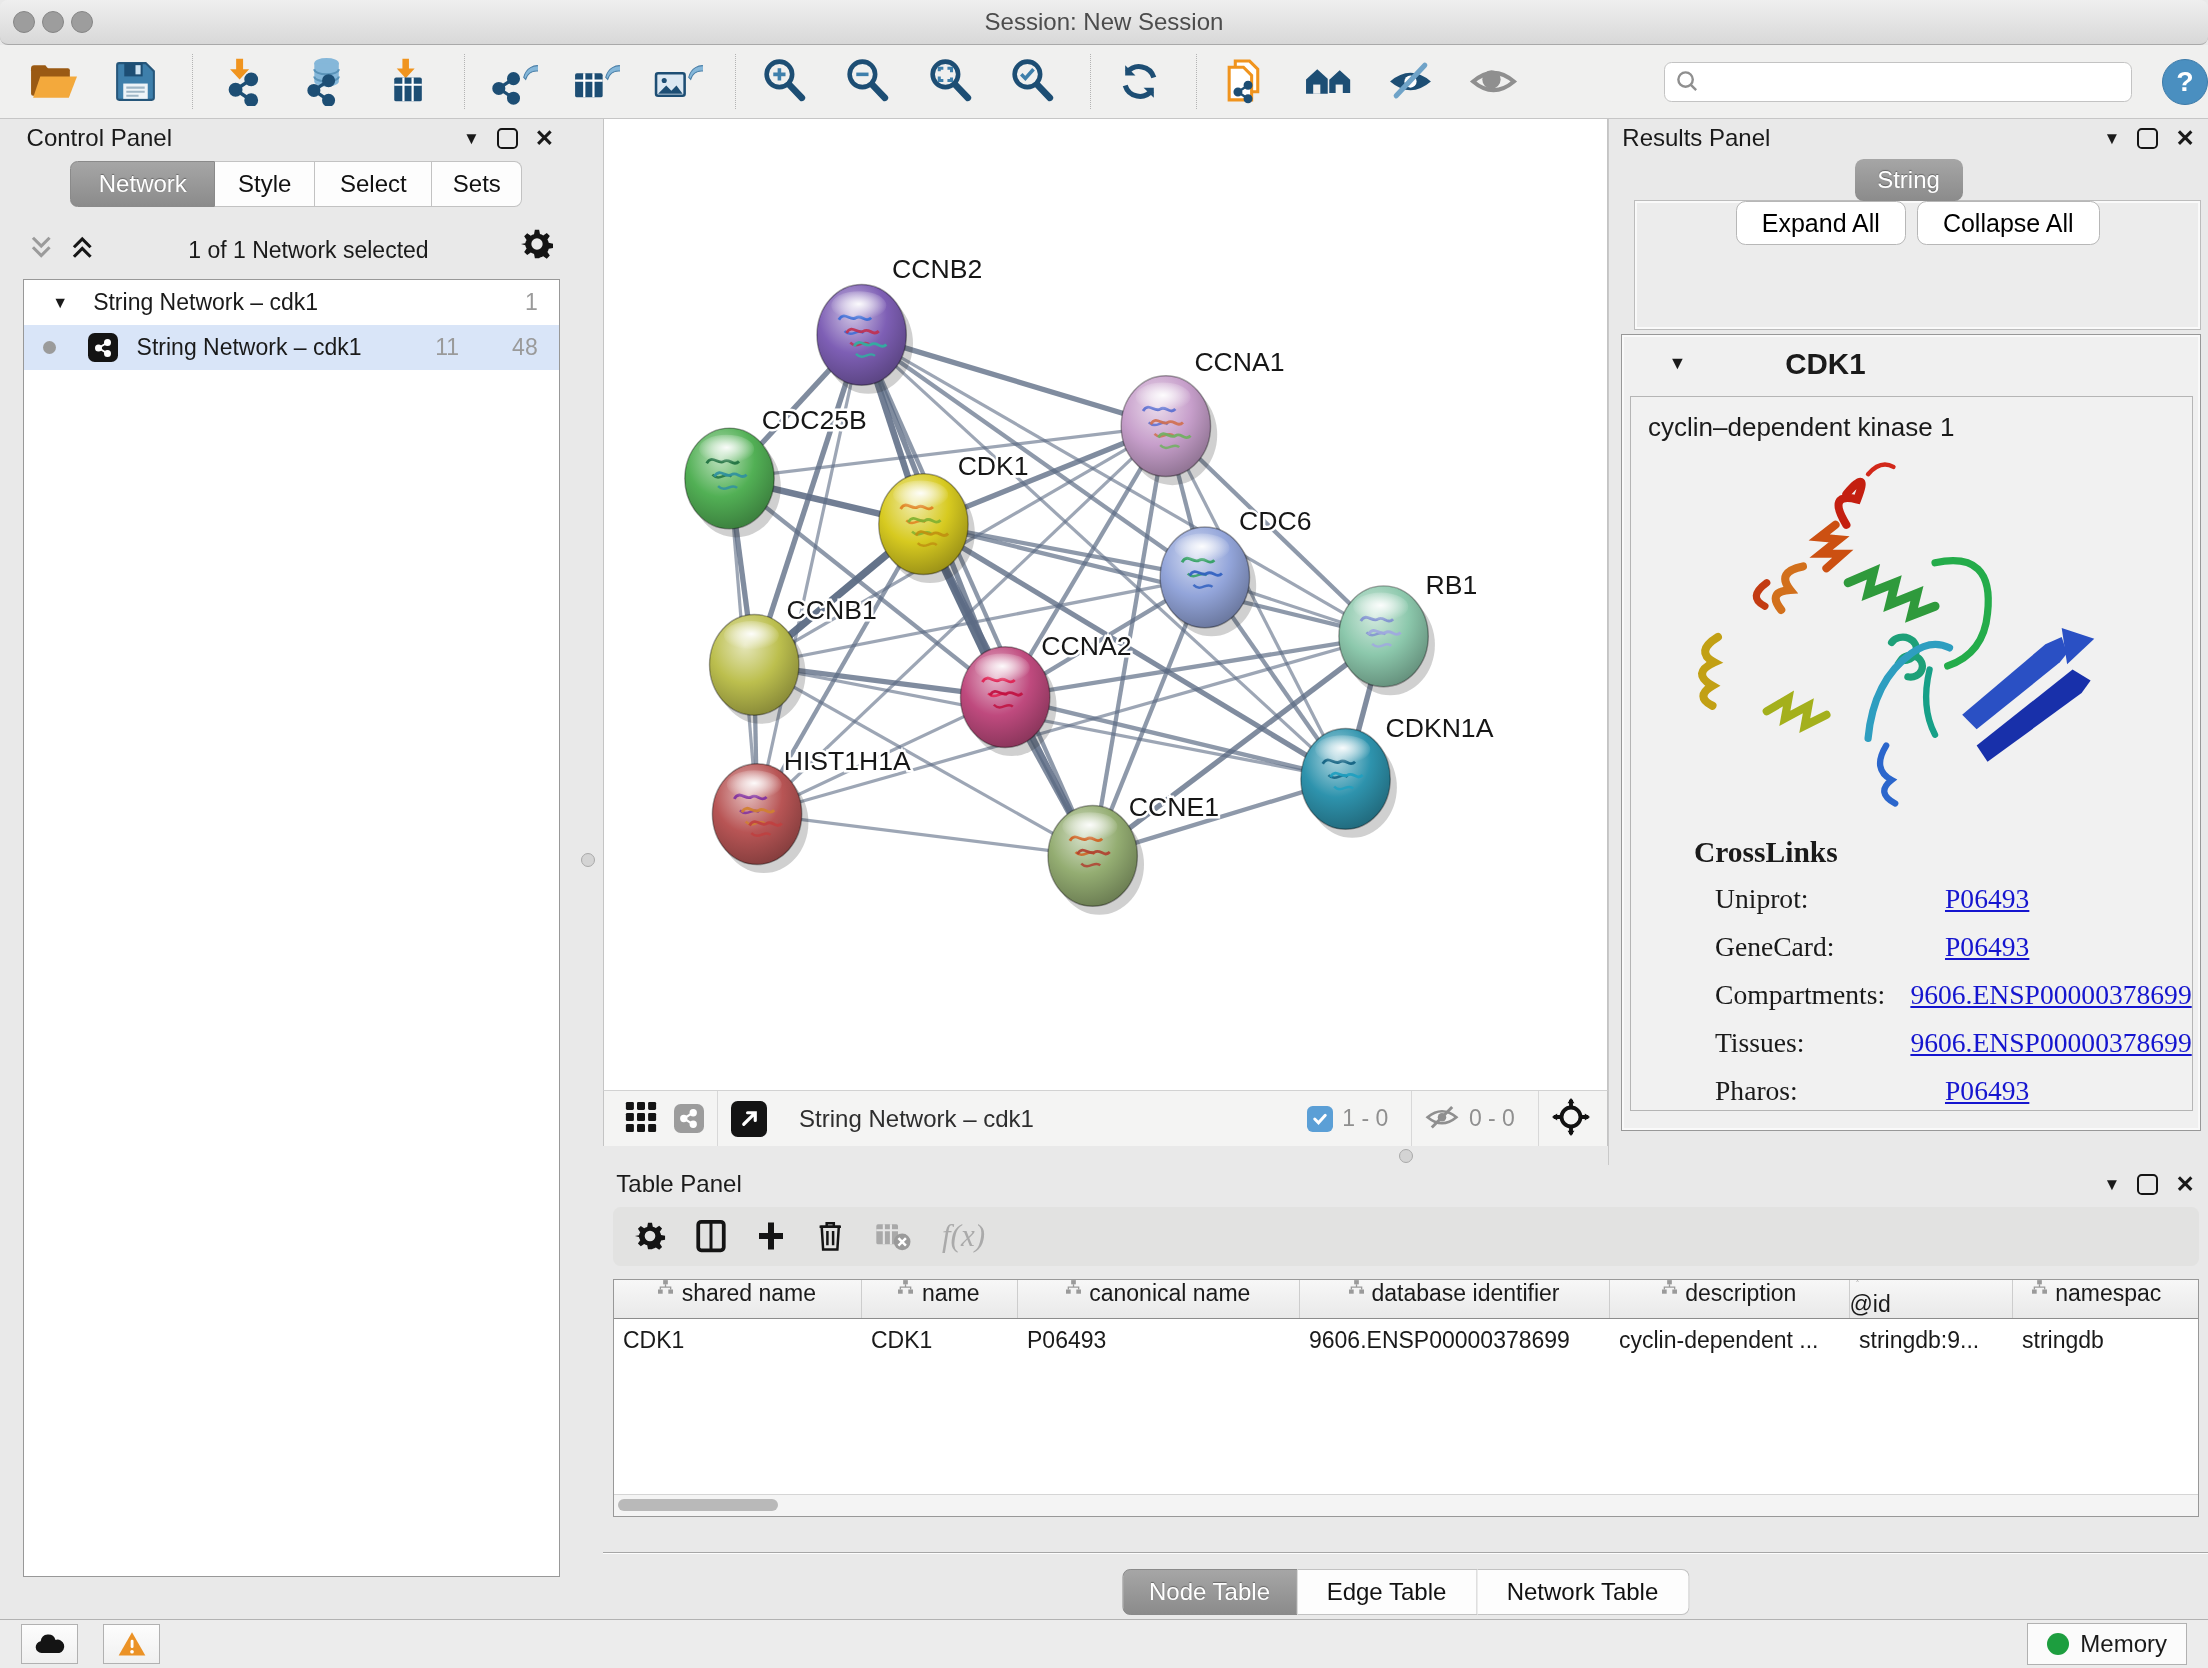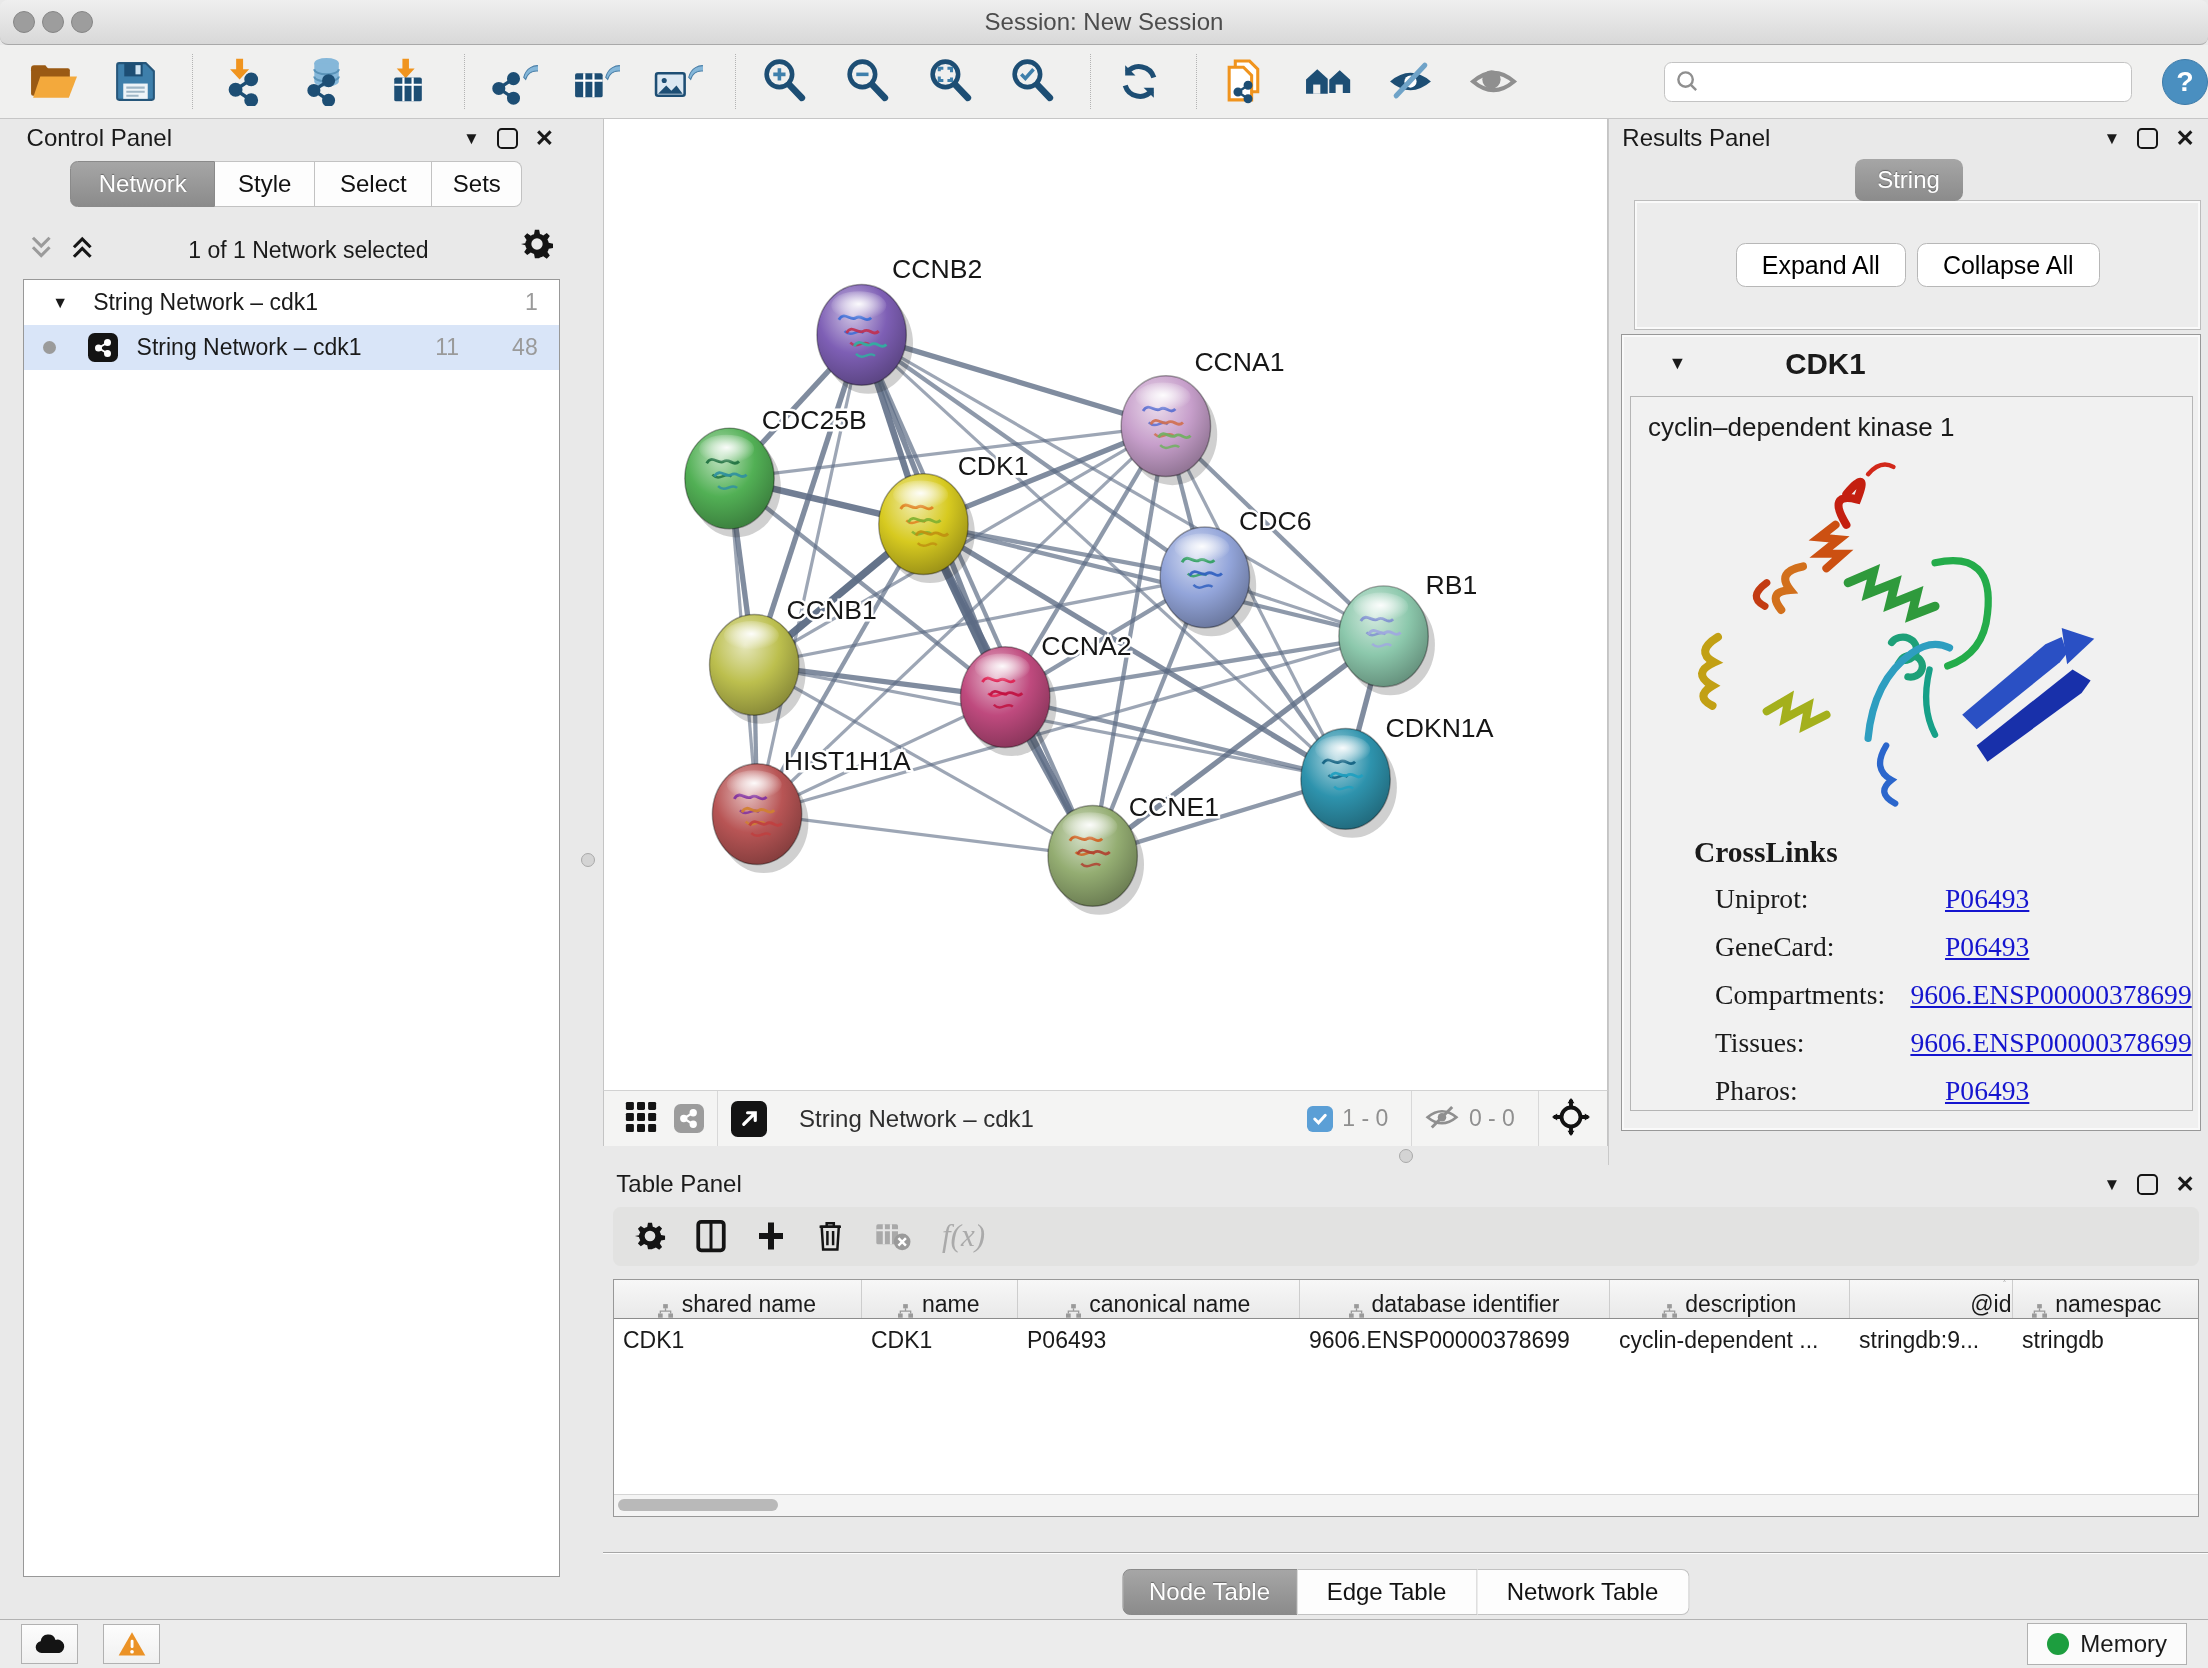--- a/index.html
+++ b/index.html
@@ -71,21 +71,21 @@
   .checkbox{width:26px;height:26px;border-radius:5.7px;background:#5b9fd6;display:flex;align-items:center;justify-content:center}
   .net-strip{position:absolute;left:603px;top:1146px;width:1605px;height:19px;background:#e9e9e9}
 
   
   .results-panel{position:absolute;left:1608px;top:119px;width:600px;height:1046px;border-left:1px solid #c9c9c9;box-sizing:border-box}
   .rp-tab{position:absolute;left:50%;transform:translateX(-50%);top:40px;width:108px;height:42px;z-index:3;
     background:linear-gradient(#a6a6a6,#8b8b8b);color:#fff;border-radius:8.6px;display:flex;align-items:center;
     justify-content:center;font-size:24px;text-shadow:0 -1px 1px rgba(0,0,0,.35)}
   .rp-box{position:absolute;left:25px;right:6.7px;top:81px;height:130px;background:#ececec;
     border:1.9px solid #bcbcbc;box-shadow:inset 0 0 0 1.9px #fafafa;box-sizing:border-box;
-    display:flex;align-items:center;justify-content:center;gap:11px}
+    display:flex;align-items:flex-start;justify-content:center;gap:11px}
   .rp-btn{background:#fff;border:1.9px solid #b7b7b7;border-radius:9.5px;font-size:25px;padding:6.7px 25px}
   .rp-card{position:absolute;left:12.4px;right:6.7px;top:215px;height:797px;background:#f0f0f0;
     border:1.9px solid #989898;box-shadow:inset 0 0 0 1.9px #fafafa;box-sizing:border-box}
   .rp-card-head{height:57px;display:flex;align-items:center}
   .rp-card-head .tri{margin-left:46px;font-size:18px}
   .rp-gene{font-size:29.5px;font-weight:bold;margin-left:99px}
   .rp-body{position:absolute;left:7.6px;right:7.6px;top:61px;bottom:19px;background:#f1f1f1;border:1px solid #b5b5b5}
   .rp-desc{font-size:26px;padding:15px 0 0 17px}
   .rp-structure{display:block;margin:3.8px auto 0}
   .crosslinks{font-family:"Liberation Serif",serif;margin:9.5px 0 0 63px}
@@ -96,21 +96,21 @@
 
   
   .table-panel{position:absolute;left:603px;top:1165px;width:1605px;height:454px}
   .tp-toolbar{margin:3.8px 9.5px 0;height:59px;background:#e2e2e1;border-radius:7.6px;display:flex;
     align-items:center;gap:30px;padding-left:21px}
   .tp-toolbar .ticon{display:flex;align-items:center;justify-content:center}
   .fx{font-family:"Liberation Serif",serif;font-style:italic;font-size:31px;color:#aaa}
   .tp-table{position:absolute;left:9.5px;right:9.5px;top:114px;height:238px;background:#fff;
     border:1.9px solid #989898;box-sizing:border-box;overflow:hidden}
   .tt-head{display:flex;height:38px;background:linear-gradient(#f7f7f7,#e9e9e9);border-bottom:1.9px solid #8c8c8c}
-  .tt-th{display:flex;align-items:flex-end;justify-content:center;gap:8.6px;font-size:23px;
+  .tt-th{display:flex;align-items:flex-start;justify-content:center;gap:8.6px;font-size:23px;
     border-right:1px solid #cdcdcd;box-sizing:border-box;overflow:hidden;white-space:nowrap;flex:none}
   .tt-row{display:flex;height:42px;align-items:center}
   .tt-td{font-size:23px;padding-left:9.5px;box-sizing:border-box;overflow:hidden;white-space:nowrap;flex:none}
   .tt-scroll{position:absolute;left:0;right:0;bottom:0;height:21px;background:#f4f4f4;border-top:1px solid #d5d5d5}
   .tt-thumb{position:absolute;left:4.8px;top:3.8px;width:160px;height:12.4px;border-radius:6.7px;background:#b9b9b9}
   .tp-sepline{position:absolute;left:0;right:0;bottom:65px;border-top:1.9px solid #a6a6a6;border-bottom:1.9px solid #fdfdfd}
   .tp-tabs{position:absolute;bottom:3.8px;left:50%;transform:translateX(-50%)}
 
   
   .status-bar{position:absolute;left:0;top:1619px;width:100%;height:49px;background:#ececec;

